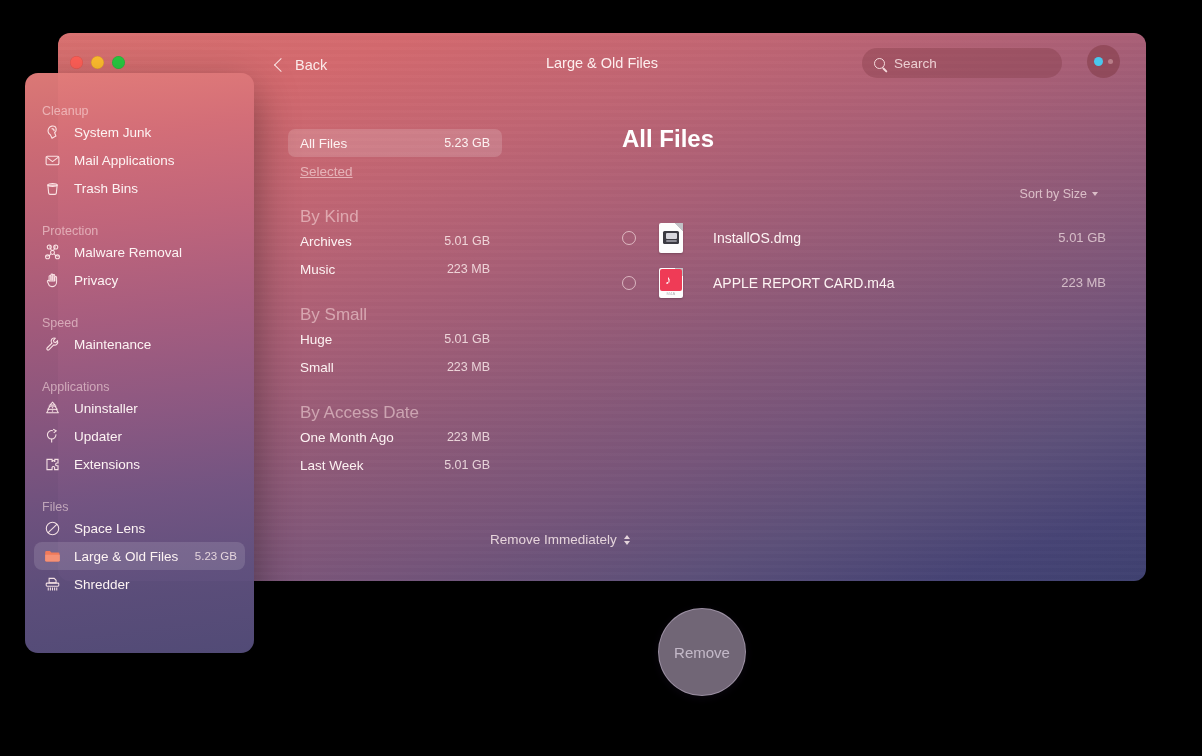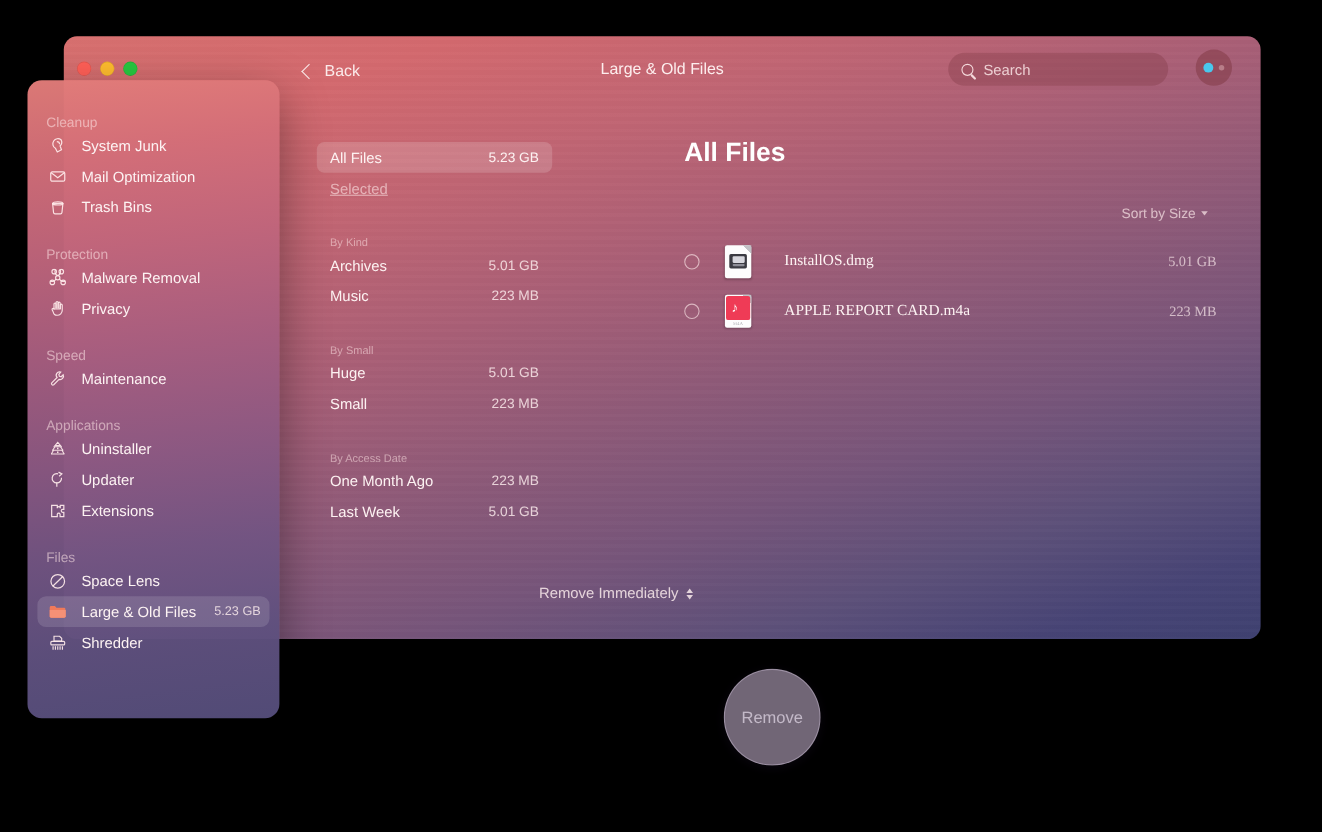--- a/index.html
+++ b/index.html
@@ -82,36 +82,36 @@
     height:28px; margin:0 8px; padding:0 12px; border-radius:7px;
     display:flex; align-items:center; justify-content:space-between;
     color:#fdf2f2; font-size:13.5px; cursor:pointer;
   }
   .f-row.sel{ background:rgba(255,255,255,.16); }
   .f-row.dim .f-label{ color:rgba(255,235,235,.58);text-decoration:underline; }
   .f-size{ color:rgba(255,240,240,.80); font-size:12.5px; }
   .f-row.sel .f-size{ color:#fdf2f2; }
   .f-head{
     margin:0 8px; padding:0 12px; height:24px; display:flex; align-items:flex-end;
-    color:rgba(255,230,230,.52); font-size:10px;text-align:right;
+    color:rgba(255,230,230,.52); font-size:17px;text-align:right;
   }
   .f-gap{ height:18px; }
 
   
   .content{ position:absolute; left:452px; top:62px; right:0; bottom:0; z-index:3; }
   .c-title{ position:absolute; left:112px; top:30px; color:#fff; font-size:24px; font-weight:bold; }
   .sortby{
     position:absolute; right:48px; top:92px; color:rgba(255,238,238,.68);
     font-size:12.5px; display:flex; align-items:center; gap:5px; cursor:pointer;
   }
   .caret{ width:0;height:0;border-left:3.5px solid transparent;border-right:3.5px solid transparent;
           border-top:4px solid rgba(255,238,238,.68); }
 
   .rows{ position:absolute; left:112px; right:40px; top:120px; }
-  .row{ height:45px; display:flex; align-items:center; cursor:pointer;font-family:Liberation Serif, serif; }
+  .row{ height:45px; display:flex; align-items:center; cursor:pointer; }
   .cbx{ width:14px; height:14px; border-radius:50%; border:1.3px solid rgba(255,236,236,.62); flex:none; }
   .ficon{ width:24px; height:30px; margin-left:23px; flex:none; position:relative; }
   .fname{ margin-left:30px; color:#fdf3f3; font-size:14px; }
   .fsize{ margin-left:auto; color:rgba(255,240,240,.66); font-size:13px; }
 
   
   .doc{ position:absolute; inset:0; background:#fdfdfd; border-radius:2px;
         box-shadow:0 1px 2px rgba(0,0,0,.22); }
   .doc::after{ content:""; position:absolute; right:0; top:0; width:8px; height:8px;
         background:linear-gradient(225deg, rgba(190,190,195,.95) 50%, transparent 50%); }
@@ -321,21 +321,21 @@
       <span class="s-label">System Junk</span>
     </div>
 
     <div class="s-row">
       <span class="s-ico">
         <svg width="17" height="17" viewBox="0 0 20 20" fill="none" stroke="currentColor" stroke-width="1.3">
           <rect x="2.5" y="5" width="15" height="10" rx="1.6"></rect>
             <path d="M3 6 l7 5.3 7 -5.3"></path>
         </svg>
       </span>
-      <span class="s-label">Mail Optimization</span>
+      <span class="s-label">Mail Applications</span>
     </div>
 
     <div class="s-row">
       <span class="s-ico">
         <svg width="17" height="17" viewBox="0 0 20 20" fill="none" stroke="currentColor" stroke-width="1.3">
           <path d="M4.5 6 h11 l-1 9.5 a1.6 1.6 0 0 1 -1.6 1.4 h-5.8 a1.6 1.6 0 0 1 -1.6 -1.4z"></path>
           <ellipse cx="10" cy="5.8" rx="5.5" ry="1.7"></ellipse>
         </svg>
       </span>
       <span class="s-label">Trash Bins</span>

